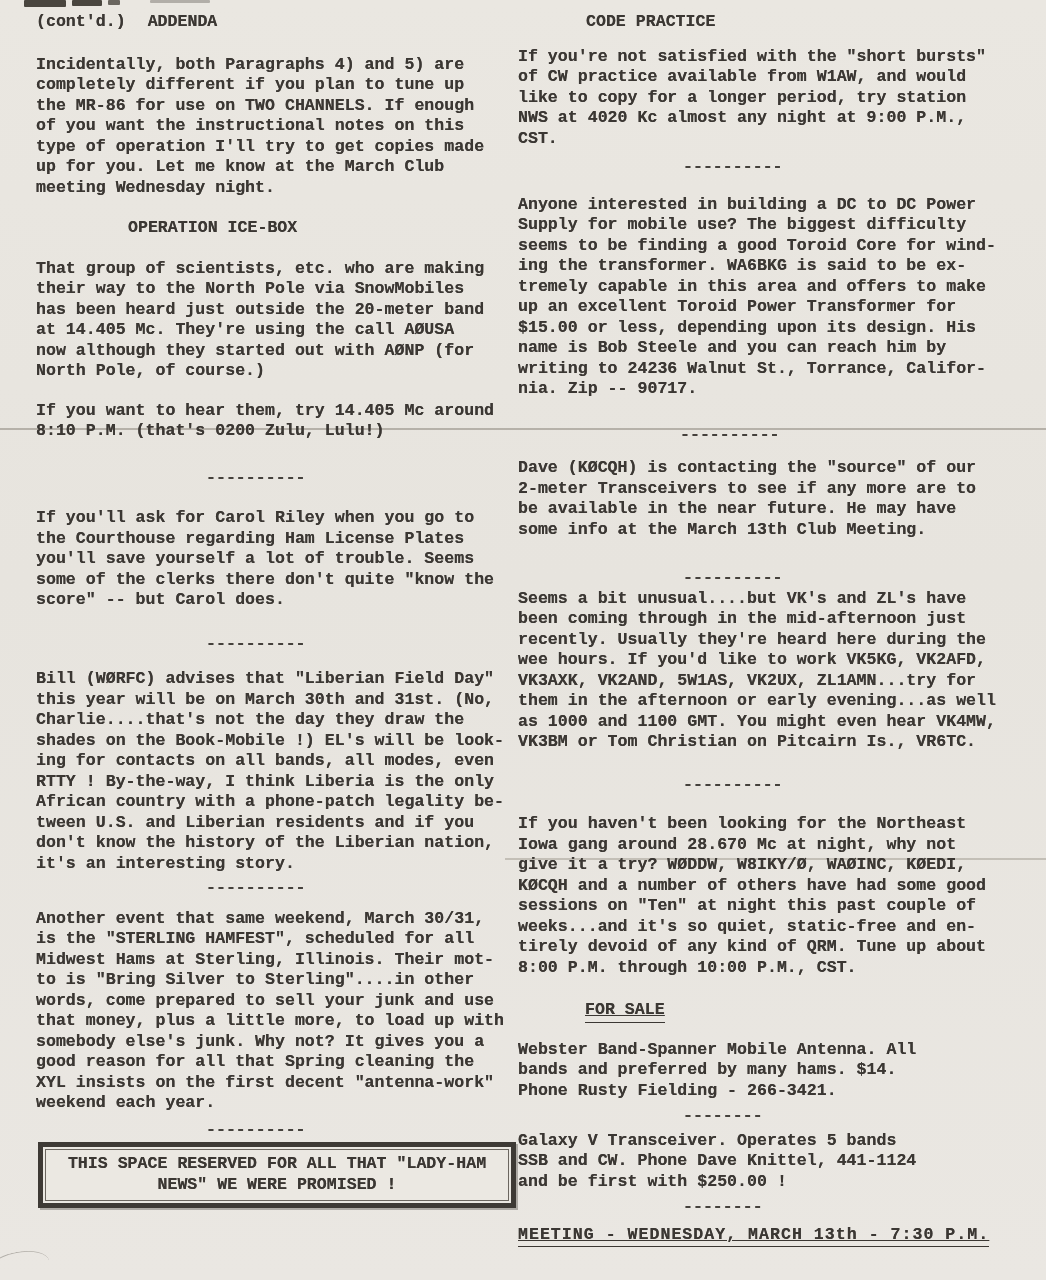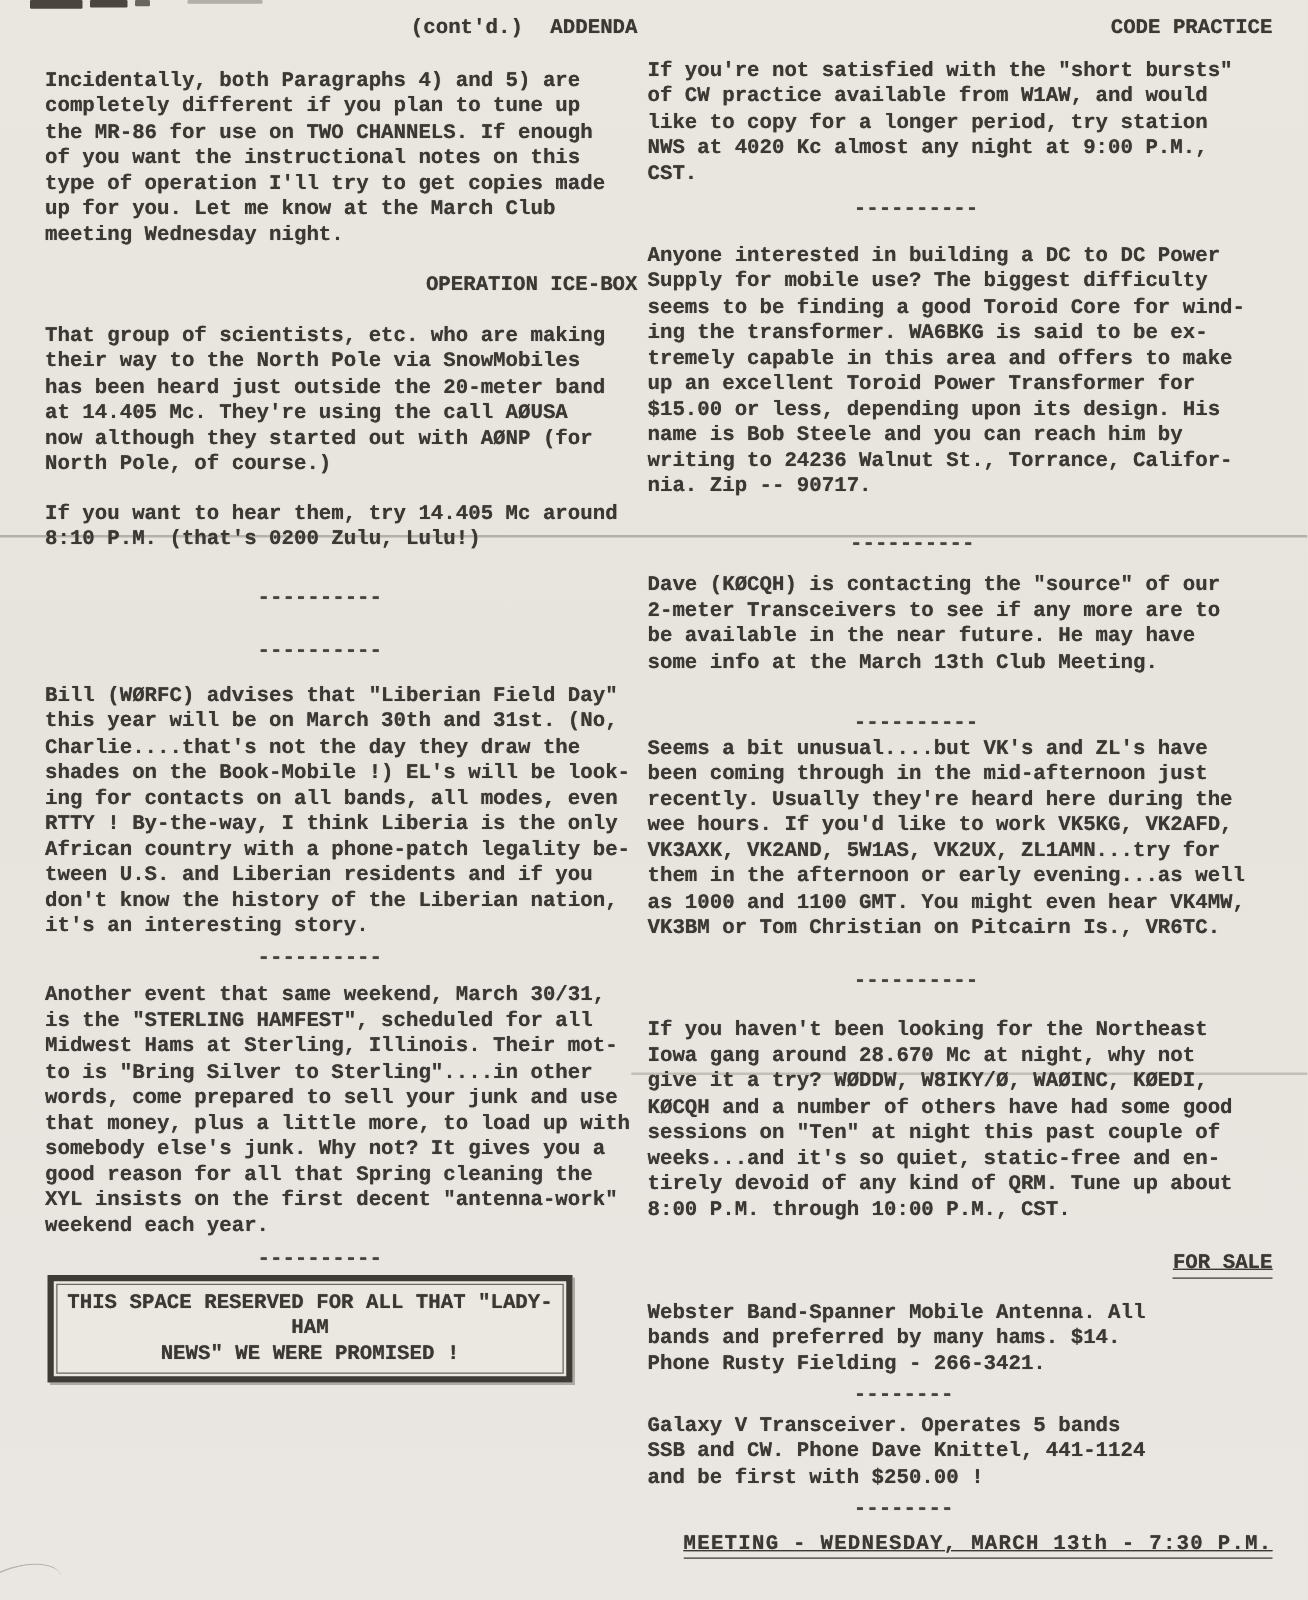--- a/index.html
+++ b/index.html
@@ -25,34 +25,34 @@
   .cols {
     position: relative;
     display: flex;
     padding: 10px 0 0 36px;
     gap: 8px;
     z-index: 2;
   }
   .col-left  { width: 474px; flex: 0 0 auto; }
   .col-right { width: 500px; flex: 0 0 auto; }
   .para { white-space: pre-line; margin: 0; }
-  .hdr  { margin: 0; font-size: 16.6px; text-align: right; }
+  .hdr  { margin: 0; font-size: 16.6px; }
   .hdr-prefix { display: inline-block; }
   .hdr-title  { display: inline-block; margin-left: 22px; }
   .divider { margin: 0; color: #45413c; }
   .underline2 {
     display: inline-block;
     text-decoration: underline;
     border-bottom: 1.5px solid currentColor;
     padding-bottom: 1px;
   }
   .meeting-line { letter-spacing: 1px; }
   .reserved-box {
     box-sizing: border-box;
-    width: 420px;
+    width: 478px;
     margin-left: 2px;
     border: 5px solid #3e3a35;
     outline: 1px solid #6b665f;
     outline-offset: -8px;
     padding: 7px 10px 8px 10px;
     text-align: center;
     background: #ebe8e2;
     box-shadow: 2px 2px 0 rgba(62, 58, 53, 0.35);
   }
   .crease {
@@ -115,20 +115,25 @@
       <p class="hdr" style="margin-top:20px; margin-left:92px;">OPERATION ICE-BOX</p>
       <p class="para" style="margin-top:20px;">That group of scientists, etc. who are making
 their way to the North Pole via SnowMobiles
 has been heard just outside the 20-meter band
 at 14.405 Mc.  They're using the call AØUSA
 now although they started out with AØNP (for
 North Pole, of course.)</p>
       <p class="para" style="margin-top:19px;">If you want to hear them, try 14.405 Mc around
 8:10 P.M. (that's 0200 Zulu, Lulu!)</p>
       <p class="divider" style="margin-top:26px; margin-left:170px;">----------</p>
+      <p class="para" style="margin-top:20px;">If you'll ask for Carol Riley when you go to
+the Courthouse regarding Ham License Plates
+you'll save yourself a lot of trouble.  Seems
+some of the clerks there don't quite "know the
+score" -- but Carol does.</p>
       <p class="divider" style="margin-top:23px; margin-left:170px;">----------</p>
       <p class="para" style="margin-top:15px;">Bill (WØRFC) advises that "Liberian Field Day"
 this year will be on March 30th and 31st. (No,
 Charlie....that's not the day they draw the
 shades on the Book-Mobile !)  EL's will be look-
 ing for contacts on all bands, all modes, even
 RTTY !  By-the-way, I think Liberia is the only
 African country with a phone-patch legality be-
 tween U.S. and Liberian residents and if you
 don't know the history of the Liberian nation,
@@ -185,21 +190,21 @@
 VK3BM or Tom Christian on Pitcairn Is., VR6TC.</p>
       <p class="divider" style="margin-top:22px; margin-left:165px;">----------</p>
       <p class="para" style="margin-top:19px;">If you haven't been looking for the Northeast
 Iowa gang around 28.670 Mc at night, why not
 give it a try?  WØDDW, W8IKY/Ø, WAØINC, KØEDI,
 KØCQH and a number of others have had some good
 sessions on "Ten" at night this past couple of
 weeks...and it's so quiet, static-free and en-
 tirely devoid of any kind of QRM.  Tune up about
 8:00 P.M. through 10:00 P.M., CST.</p>
-      <p class="hdr" style="margin-top:22px; margin-left:103px;">
+      <p class="hdr" style="margin-top:22px; margin-left:67px;">
         <span class="underline2">FOR SALE</span>
       </p>
       <p class="para" style="margin-top:17px;">Webster Band-Spanner Mobile Antenna. All
 bands and preferred by many hams.  $14.
 Phone Rusty Fielding - 266-3421.</p>
       <p class="divider" style="margin-top:5px; margin-left:165px;">--------</p>
       <p class="para" style="margin-top:4px;">Galaxy V Transceiver.  Operates 5 bands
 SSB and CW.  Phone Dave Knittel, 441-1124
 and be first with $250.00 !</p>
       <p class="divider" style="margin-top:5px; margin-left:165px;">--------</p>

